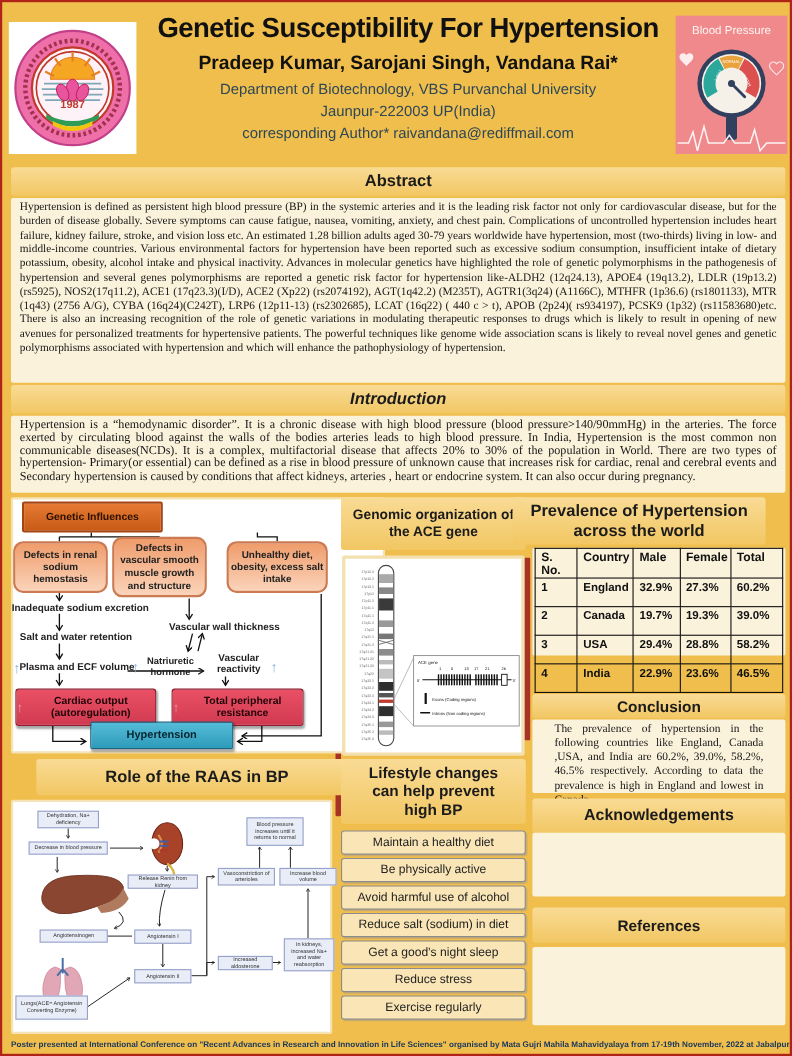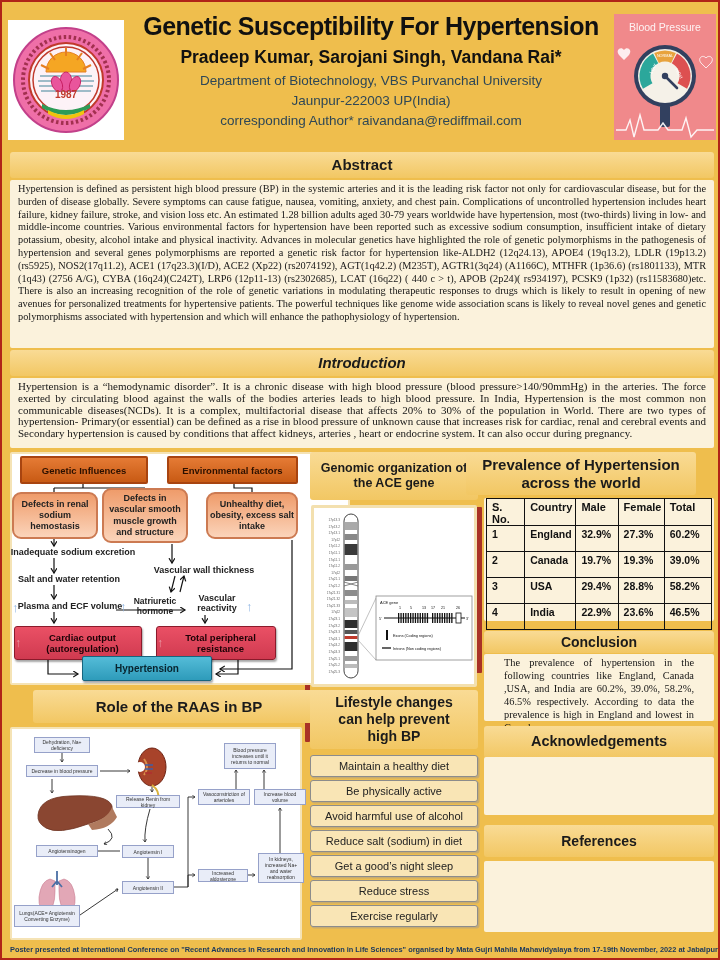--- a/index.html
+++ b/index.html
@@ -135,21 +135,20 @@
         <path d="M163,122 L159,138" marker-end="url(#ah)"></path>
         <path d="M168,138 L172,122" marker-end="url(#ah)"></path>
         <path d="M104,156 H173" marker-end="url(#ah)"></path>
         <path d="M193,161 V169" marker-end="url(#ah)"></path>
         <path d="M280,86 V215 H208" marker-end="url(#ah)"></path>
         <path d="M36,206 V220 H66" marker-end="url(#ah)"></path>
         <path d="M226,206 V220 H204" marker-end="url(#ah)"></path>
       </g>
     </svg>
     <div class="fc-orange" style="left:8px;top:2px;width:128px;height:28px;">Genetic Influences</div>
-    <div class="fc-orange" style="left:155px;top:2px;width:131px;height:28px;">Environmental factors</div>
     <div class="fc-peach" style="left:0px;top:38px;width:86px;height:47px;">Defects in renal sodium hemostasis</div>
     <div class="fc-peach" style="left:90px;top:34px;width:86px;height:55px;">Defects in vascular smooth muscle growth and structure</div>
     <div class="fc-peach" style="left:194px;top:38px;width:92px;height:47px;">Unhealthy diet, obesity, excess salt intake</div>
     <div class="fc-label" style="left:-14px;top:93px;width:150px;">Inadequate sodium excretion</div>
     <div class="fc-label" style="left:-18px;top:120px;width:150px;">Salt and water retention</div>
     <div class="blue-up" style="left:0px;top:147px;">↑</div>
     <div class="fc-label" style="left:-6px;top:147px;width:128px;">Plasma and ECF volume</div>
     <div class="blue-up" style="left:108px;top:146px;">↑</div>
     <div class="fc-label" style="left:114px;top:143px;width:58px;font-size:8.5px;">Natriuretic hormone</div>
     <div class="fc-label" style="left:128px;top:111px;width:128px;text-align:center;">Vascular wall thickness</div>
@@ -331,21 +330,21 @@
   <div class="life-item" style="top:778px;">Be physically active</div>
   <div class="life-item" style="top:803px;">Avoid harmful use of alcohol</div>
   <div class="life-item" style="top:828px;">Reduce salt (sodium) in diet</div>
   <div class="life-item" style="top:853px;">Get a good’s night sleep</div>
   <div class="life-item" style="top:878px;">Reduce stress</div>
   <div class="life-item" style="top:903px;">Exercise regularly</div>
 
   <div class="bar" style="left:464px;top:450px;width:230px;height:43px;font-size:15px;padding:2px 0;">
     <span>Prevalence of Hypertension across the world</span>
   </div>
-  <div class="panel" style="left:482px;top:496px;width:230px;height:123px;padding:0;">
+  <div class="panel" style="left:482px;top:496px;width:230px;height:98px;padding:0;">
     <table class="prev" style="margin:0 0 0 2px;">
       <tbody>
           <tr>
         <th style="width:38px;">S. No.</th>
         <th style="width:51px;">Country</th>
         <th style="width:42px;">Male</th>
         <th style="width:46px;">Female</th>
         <th style="width:47px;">Total</th>
       </tr>
       <tr>

